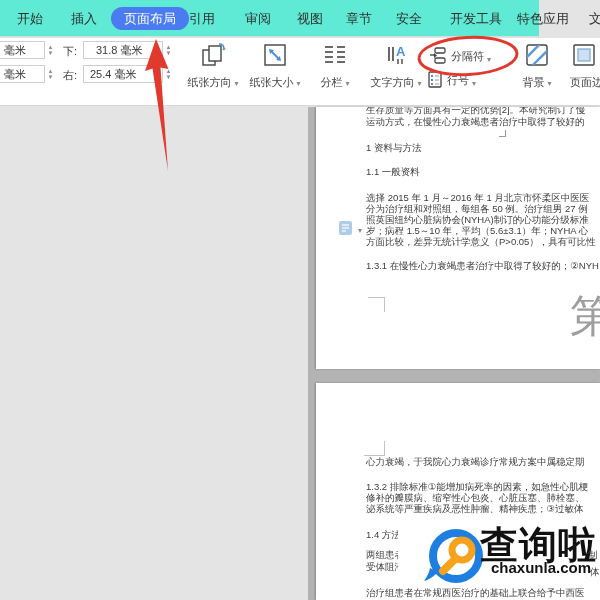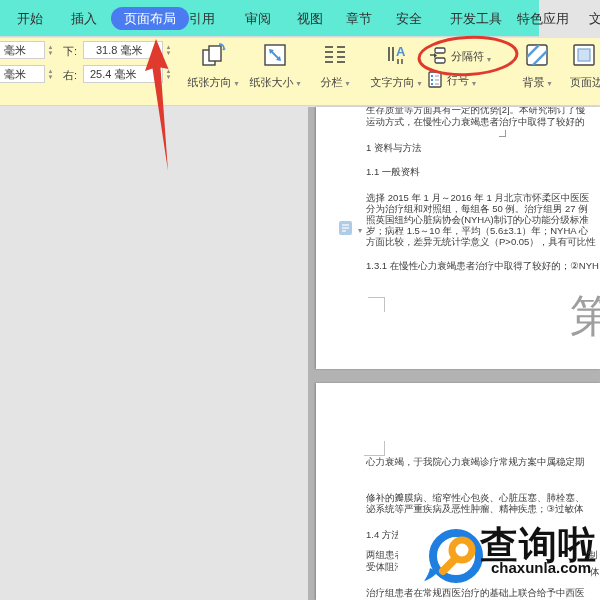--- a/index.html
+++ b/index.html
@@ -8,21 +8,21 @@
 
   
   .menubar { position:absolute; left:0; top:0; width:539px; height:37px;
              background:#5eead4; border-bottom:1px solid #d9dadb; z-index:5; }
   .menu-item { position:absolute; top:10px; font-size:13px; color:#2f2f2f; white-space:nowrap; cursor:default; }
   .menu-item.active { top:7px; height:23px; line-height:23px; padding:0 13px;
                       background:#4a7bf0; color:#fff; border-radius:12px; font-size:13px; }
 
   
   .ribbon { position:absolute; left:0; top:38px; width:600px; height:68px;
-            background:#fef9c3; border-bottom:1px solid #d6d7d8; z-index:4; }
+            background:#ffffff; border-bottom:1px solid #d6d7d8; z-index:4; }
   .field { position:absolute; height:18px; background:#fff; border:1px solid #cfcfcf;
            font-size:11px; color:#3a3a3a; line-height:16px; }
   .spinner { position:absolute; width:11px; height:18px; font-size:6px; color:#8a8a8a;
              display:flex; flex-direction:column; align-items:center; justify-content:center; line-height:6px; }
   .flabel { position:absolute; font-size:11px; color:#3a3a3a; }
   .rbtn { position:absolute; top:3px; text-align:center; cursor:default; }
   .rbtn .lbl { display:block; margin-top:2px; font-size:11px; color:#424242; white-space:nowrap; }
   .caret { color:#8a8a8a; font-size:8px; }
   .smallbtn { position:absolute; display:flex; align-items:flex-end; font-size:11px; color:#424242; white-space:nowrap; }
   .launcher { position:absolute; left:499px; top:92px; width:7px; height:7px;
@@ -240,20 +240,21 @@
             </g>
         </svg>
       </span>
       <span class="caret" style="margin-left:5px;">▾</span>
     </div>
   </div>
 
   <div class="page page2">
     <div class="cropmark cm-bottomright" style="left:48px; top:58px; width:21px;"></div>
     <div class="tline" style="top:73px">心力衰竭，于我院心力衰竭诊疗常规方案中属稳定期</div>
+    <div class="tline" style="top:98px">1.3.2 排除标准①能增加病死率的因素，如急性心肌梗</div>
     <div class="tline" style="top:109px">修补的瓣膜病、缩窄性心包炎、心脏压塞、肺栓塞、</div>
     <div class="tline" style="top:120px">泌系统等严重疾病及恶性肿瘤、精神疾患；③过敏体</div>
     <div class="tline" style="top:146px">1.4 方法</div>
     <div class="tline" style="top:166px">两组患者均</div>
     <div class="tline" style="top:178px">受体阻滞剂</div>
     <div class="tline" style="top:204px">治疗组患者在常规西医治疗的基础上联合给予中西医</div>
   </div>
 </div>
 
 <span class="fragment" style="left:588px; top:549px;">制</span>

